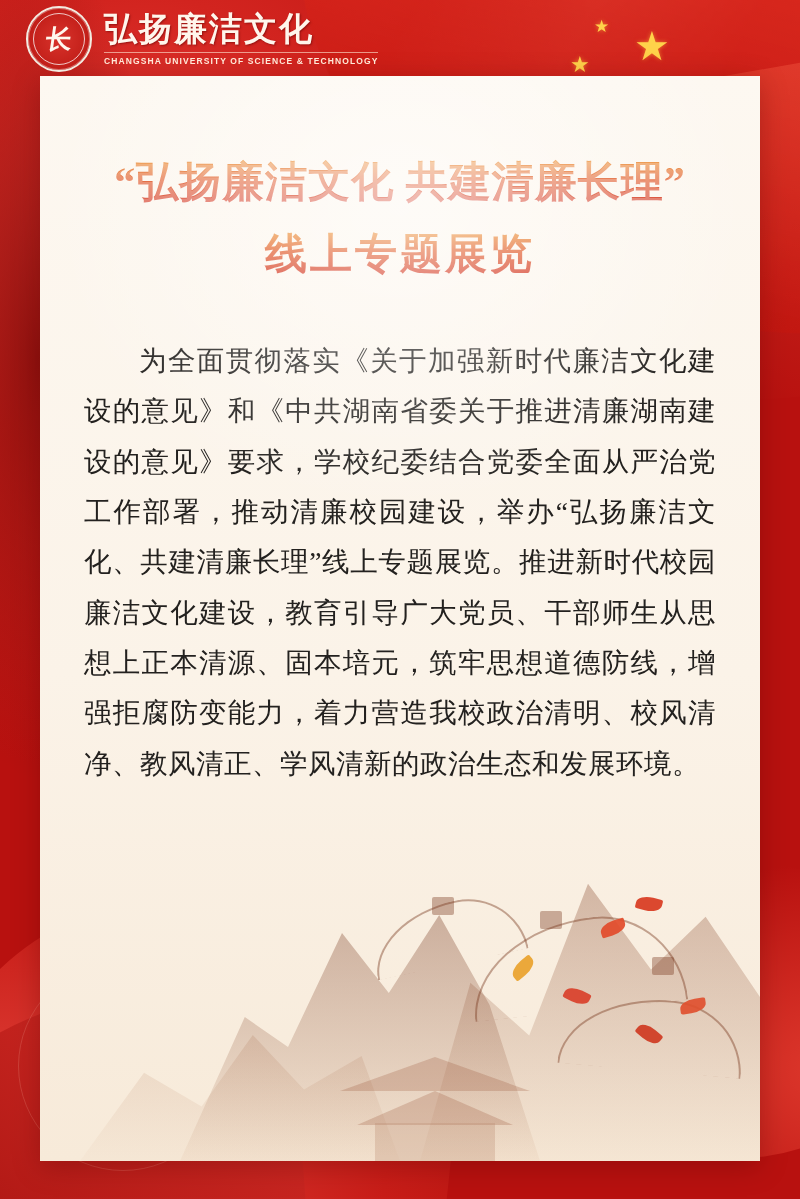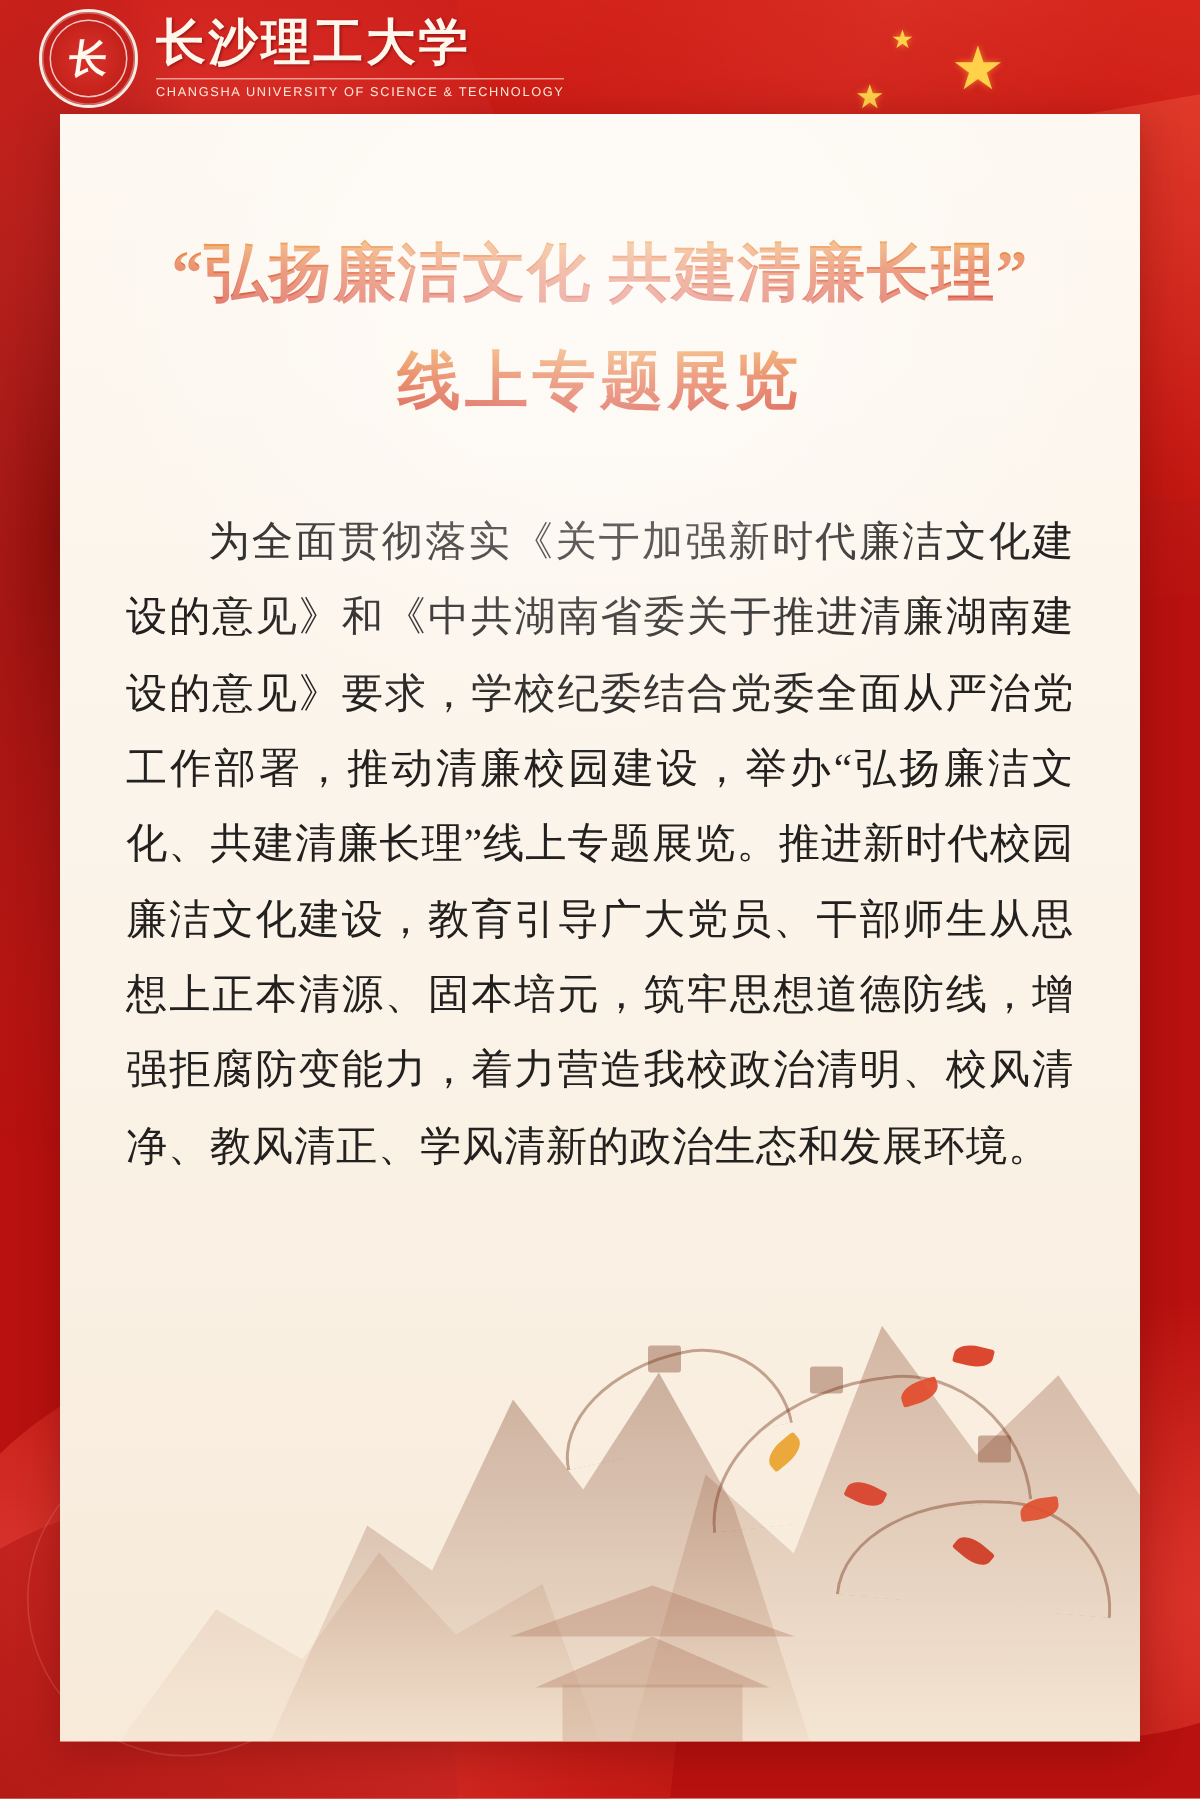--- a/index.html
+++ b/index.html
@@ -175,21 +175,21 @@
     font-size: 33px;
     font-weight: 700;
     letter-spacing: 2px;
     text-shadow: 1px 1px 2px rgba(90,0,0,.5);
   }
   .logo-en {
     margin-top: 6px;
     color: #ffe9d8;
     font-size: 8.5px;
     letter-spacing: 1.1px;
-    font-weight: 400;
+    font-weight: 700;
     border-top: 1px solid rgba(255,235,215,.6);
     padding-top: 4px;
   }
 
   
   .card {
     position: absolute;
     left: 40px;
     top: 76px;
     width: 720px;
@@ -364,21 +364,21 @@
     <span class="star" style="left:18px;top:74px;font-size:16px;">★</span>
     <span class="star" style="left:56px;top:78px;font-size:14px;">★</span>
   </div>
 
   <div class="header">
     <div class="logo-mark">
       <span class="ring"></span>
       <span class="glyph">长</span>
     </div>
     <div class="logo-text">
-      <div class="logo-cn">长沙理工大学</div>
+      <div class="logo-cn">弘扬廉洁文化</div>
       <div class="logo-en">CHANGSHA UNIVERSITY OF SCIENCE &amp; TECHNOLOGY</div>
     </div>
   </div>
 
   <div class="card">
     <div class="card-glow"></div>
 
     <div class="title-wrap">
       <div class="title-line1">“弘扬廉洁文化 共建清廉长理”</div>
       <div class="title-line2">线上专题展览</div>

